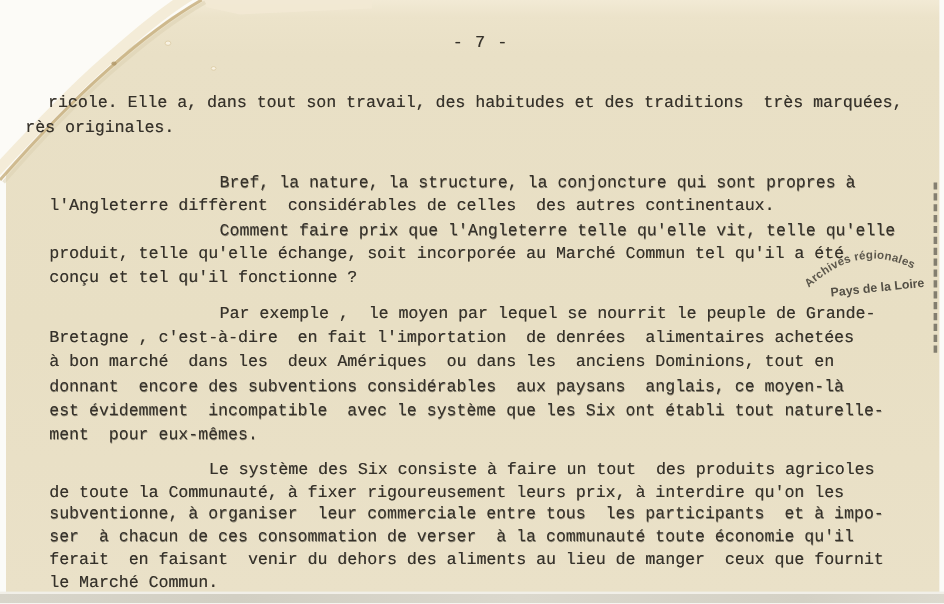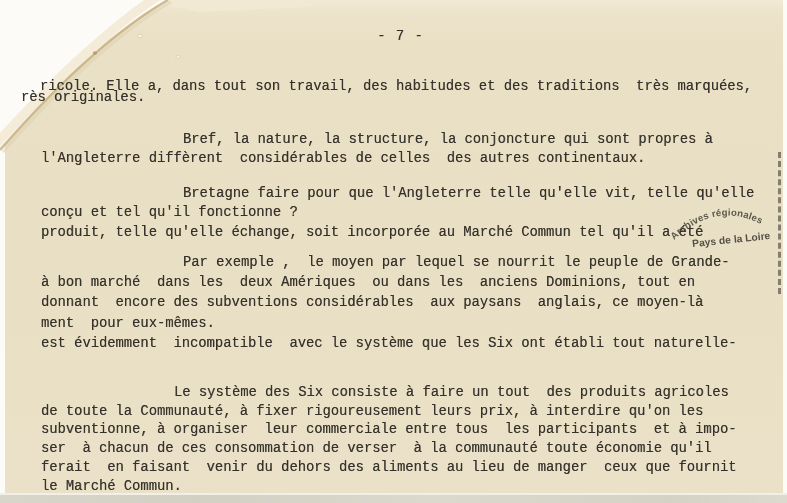--- a/index.html
+++ b/index.html
@@ -25,24 +25,24 @@
     border-left:3px dashed #5d594f;opacity:.72;
   }
   .text-layer{
     position:absolute;inset:0;color:#35312a;font-size:13.8px;
     text-shadow:0.3px 0.3px 0.4px rgba(40,35,28,0.5);
   }
   .pagenum{position:absolute;top:29px;left:0;width:100%;text-align:center;text-indent:14px;letter-spacing:1px;}
   .line{position:absolute;white-space:pre;}
   .l1{top:59px;left:64px;}
   .l2{top:79px;left:40px;text-align:right;}
-  .l3{top:90px;left:21px;font-family:Liberation Mono, monospace;}
+  .l3{top:100px;left:21px;font-family:Liberation Mono, monospace;}
   .para{position:absolute;left:41px;}
   .para .ln{white-space:pre;}
-  .p2{top:130px;line-height:19.4px;}
+  .p2{top:144px;line-height:19.4px;}
   .p3{top:184px;line-height:19.4px;}
   .p4{top:253px;line-height:20.2px;}
   .p5{top:384px;line-height:18.7px;}
   .fl{padding-left:142px;}
   .p5 .fl{padding-left:133px;font-family:Liberation Mono, monospace;}
   .stamp{position:absolute;left:650px;top:192px;opacity:.88;}
   .stamp text{font-family:"Liberation Sans","DejaVu Sans",sans-serif;}
 </style>
 </head>
 <body>
@@ -72,31 +72,32 @@
 
     <div class="line l2">ricole. Elle a, dans tout son travail, des habitudes et des traditions  très marquées,</div>
     <div class="line l3">rès originales.</div>
 
     <div class="para p2">
       <div class="ln fl">Bref, la nature, la structure, la conjoncture qui sont propres à</div>
       <div class="ln">l'Angleterre diffèrent  considérables de celles  des autres continentaux.</div>
     </div>
 
     <div class="para p3">
-      <div class="ln fl">Bretagne faire pour que l'Angleterre telle qu'elle vit, telle qu'elle</div>
+      <div class="ln fl">Comment faire prix que l'Angleterre telle qu'elle vit, telle qu'elle</div>
+      <div class="ln">produit, telle qu'elle échange, soit incorporée au Marché Commun tel qu'il a été</div>
       <div class="ln">conçu et tel qu'il fonctionne ?</div>
-      <div class="ln">produit, telle qu'elle échange, soit incorporée au Marché Commun tel qu'il a été</div>
     </div>
 
     <div class="para p4">
       <div class="ln fl">Par exemple ,  le moyen par lequel se nourrit le peuple de Grande-</div>
+      <div class="ln">Bretagne , c'est-à-dire  en fait l'importation  de denrées  alimentaires achetées</div>
       <div class="ln">à bon marché  dans les  deux Amériques  ou dans les  anciens Dominions, tout en</div>
       <div class="ln">donnant  encore des subventions considérables  aux paysans  anglais, ce moyen-là</div>
+      <div class="ln">est évidemment  incompatible  avec le système que les Six ont établi tout naturelle-</div>
       <div class="ln">ment  pour eux-mêmes.</div>
-      <div class="ln">est évidemment  incompatible  avec le système que les Six ont établi tout naturelle-</div>
     </div>
 
     <div class="para p5">
       <div class="ln fl">Le système des Six consiste à faire un tout  des produits agricoles</div>
       <div class="ln">de toute la Communauté, à fixer rigoureusement leurs prix, à interdire qu'on les</div>
       <div class="ln">subventionne, à organiser  leur commerciale entre tous  les participants  et à impo-</div>
       <div class="ln">ser  à chacun de ces consommation de verser  à la communauté toute économie qu'il</div>
       <div class="ln">ferait  en faisant  venir du dehors des aliments au lieu de manger  ceux que fournit</div>
       <div class="ln">le Marché Commun.</div>
     </div>

